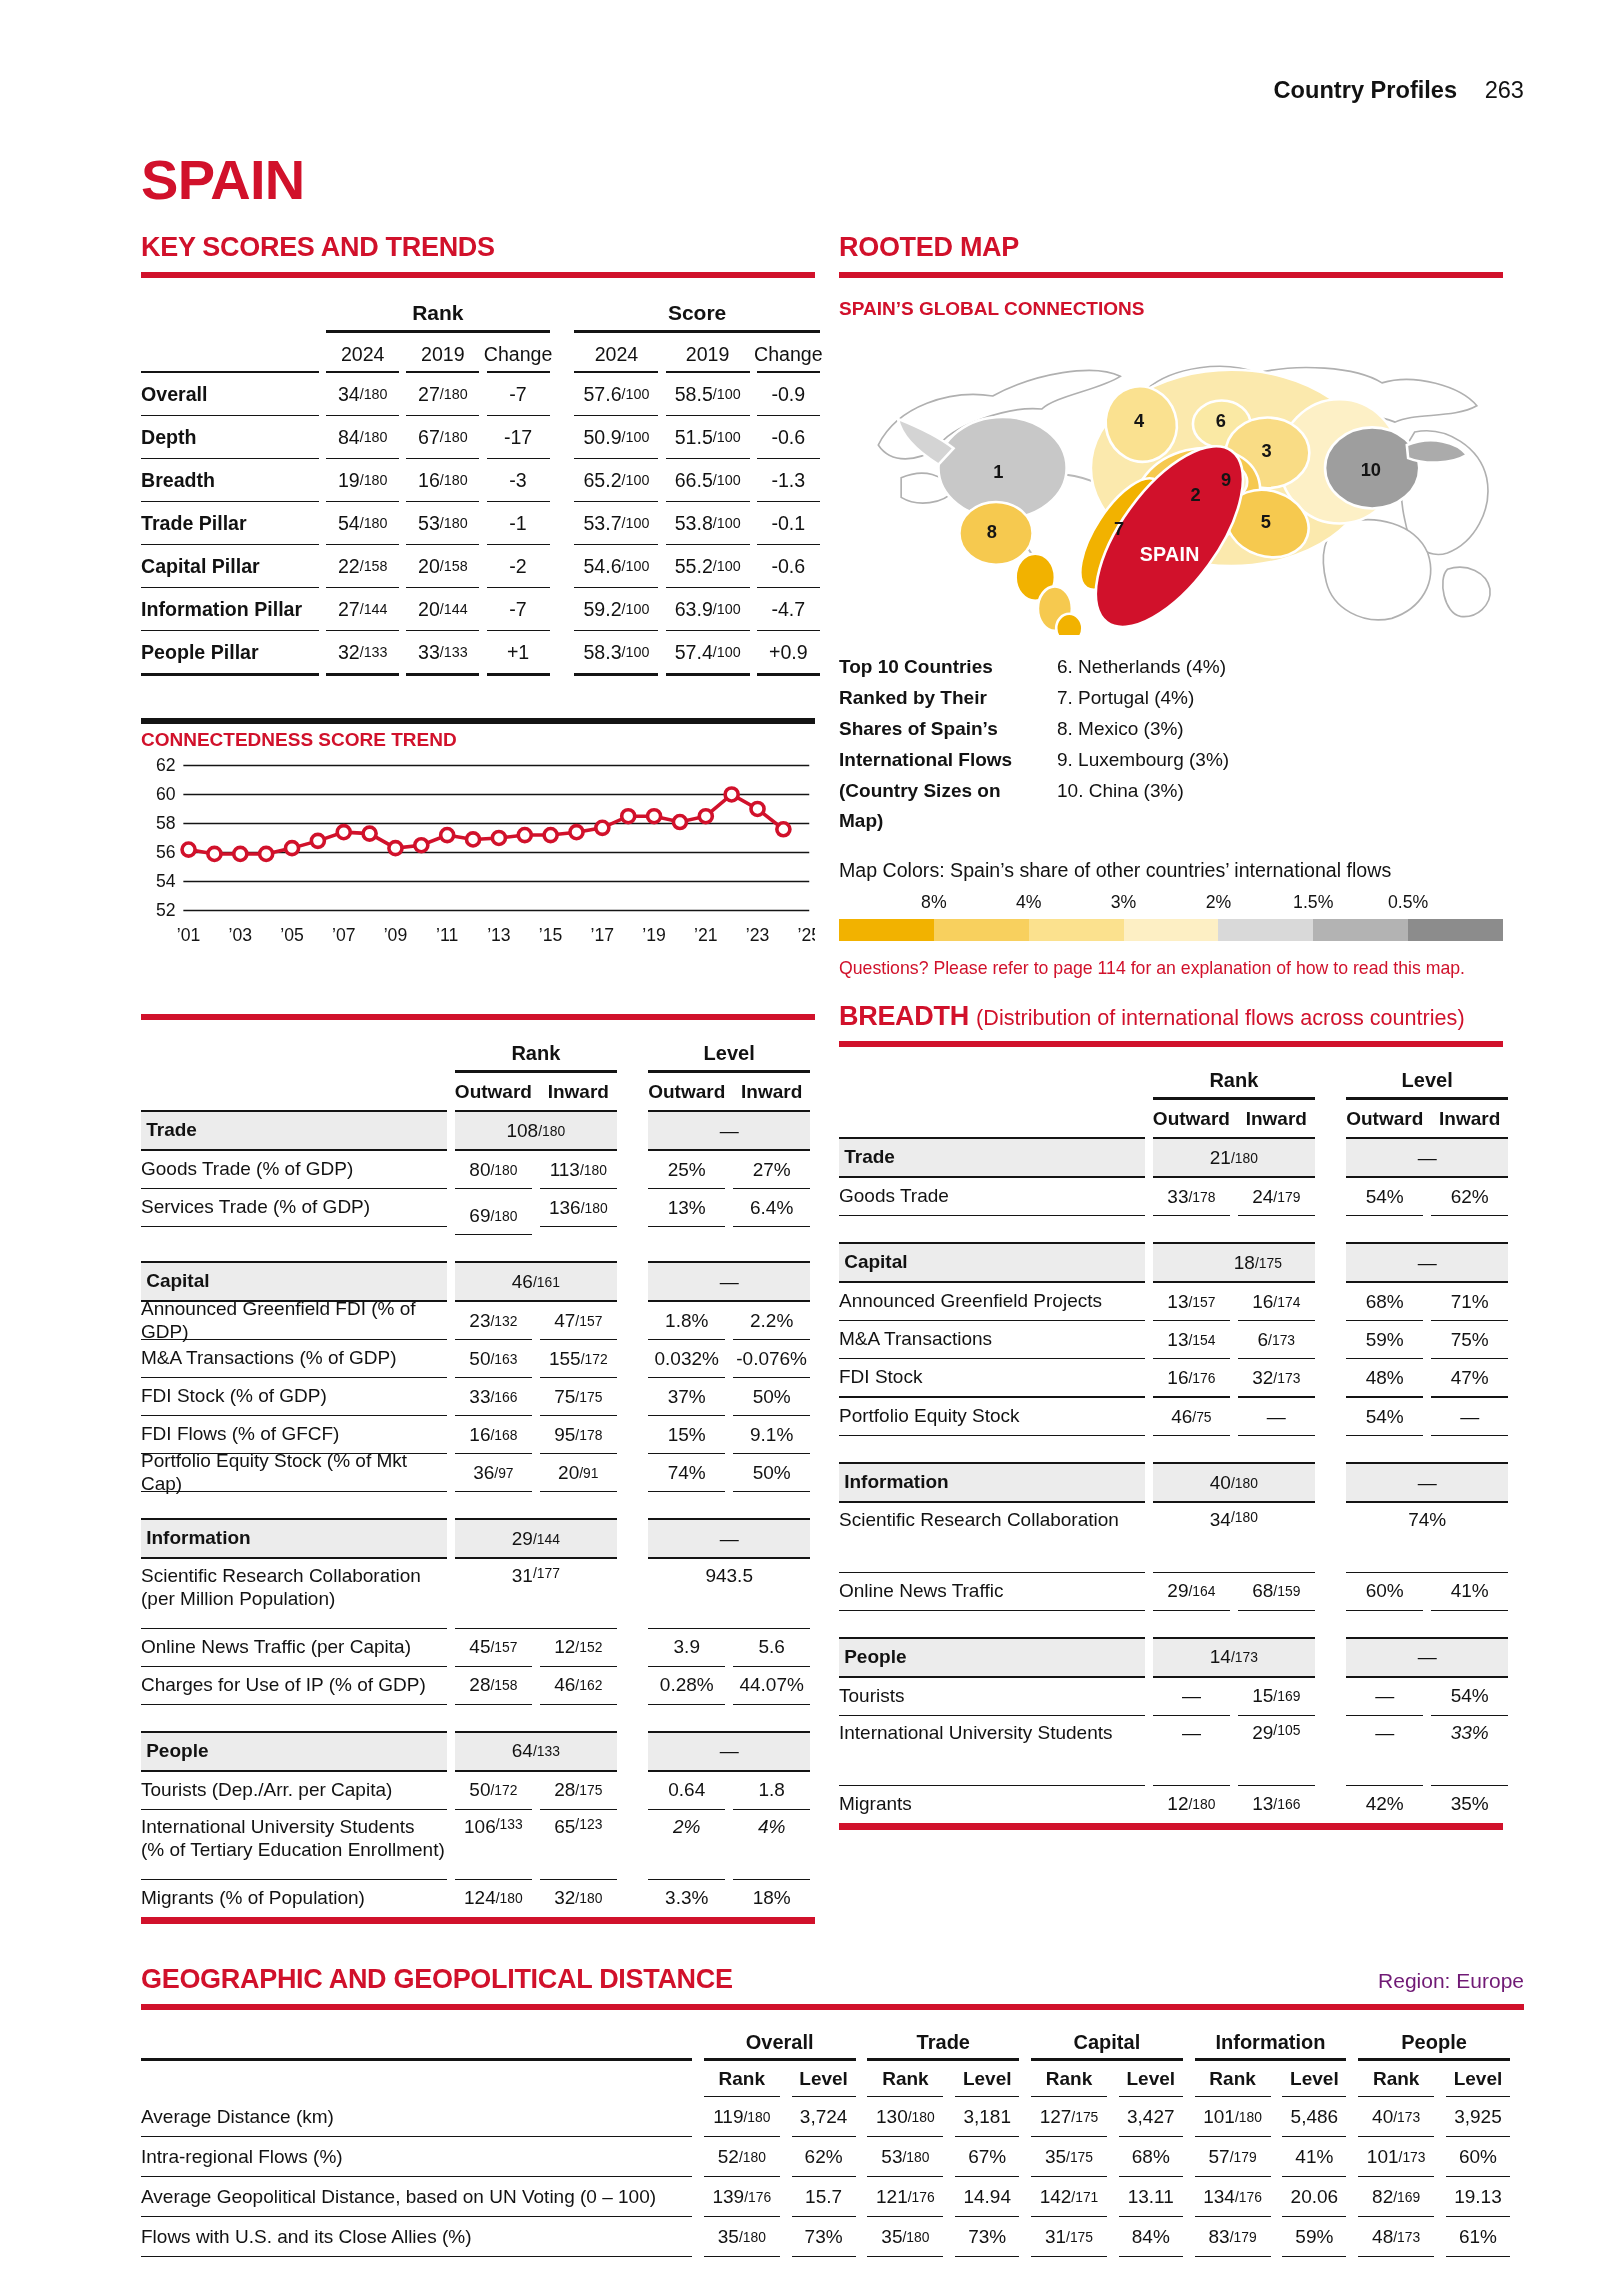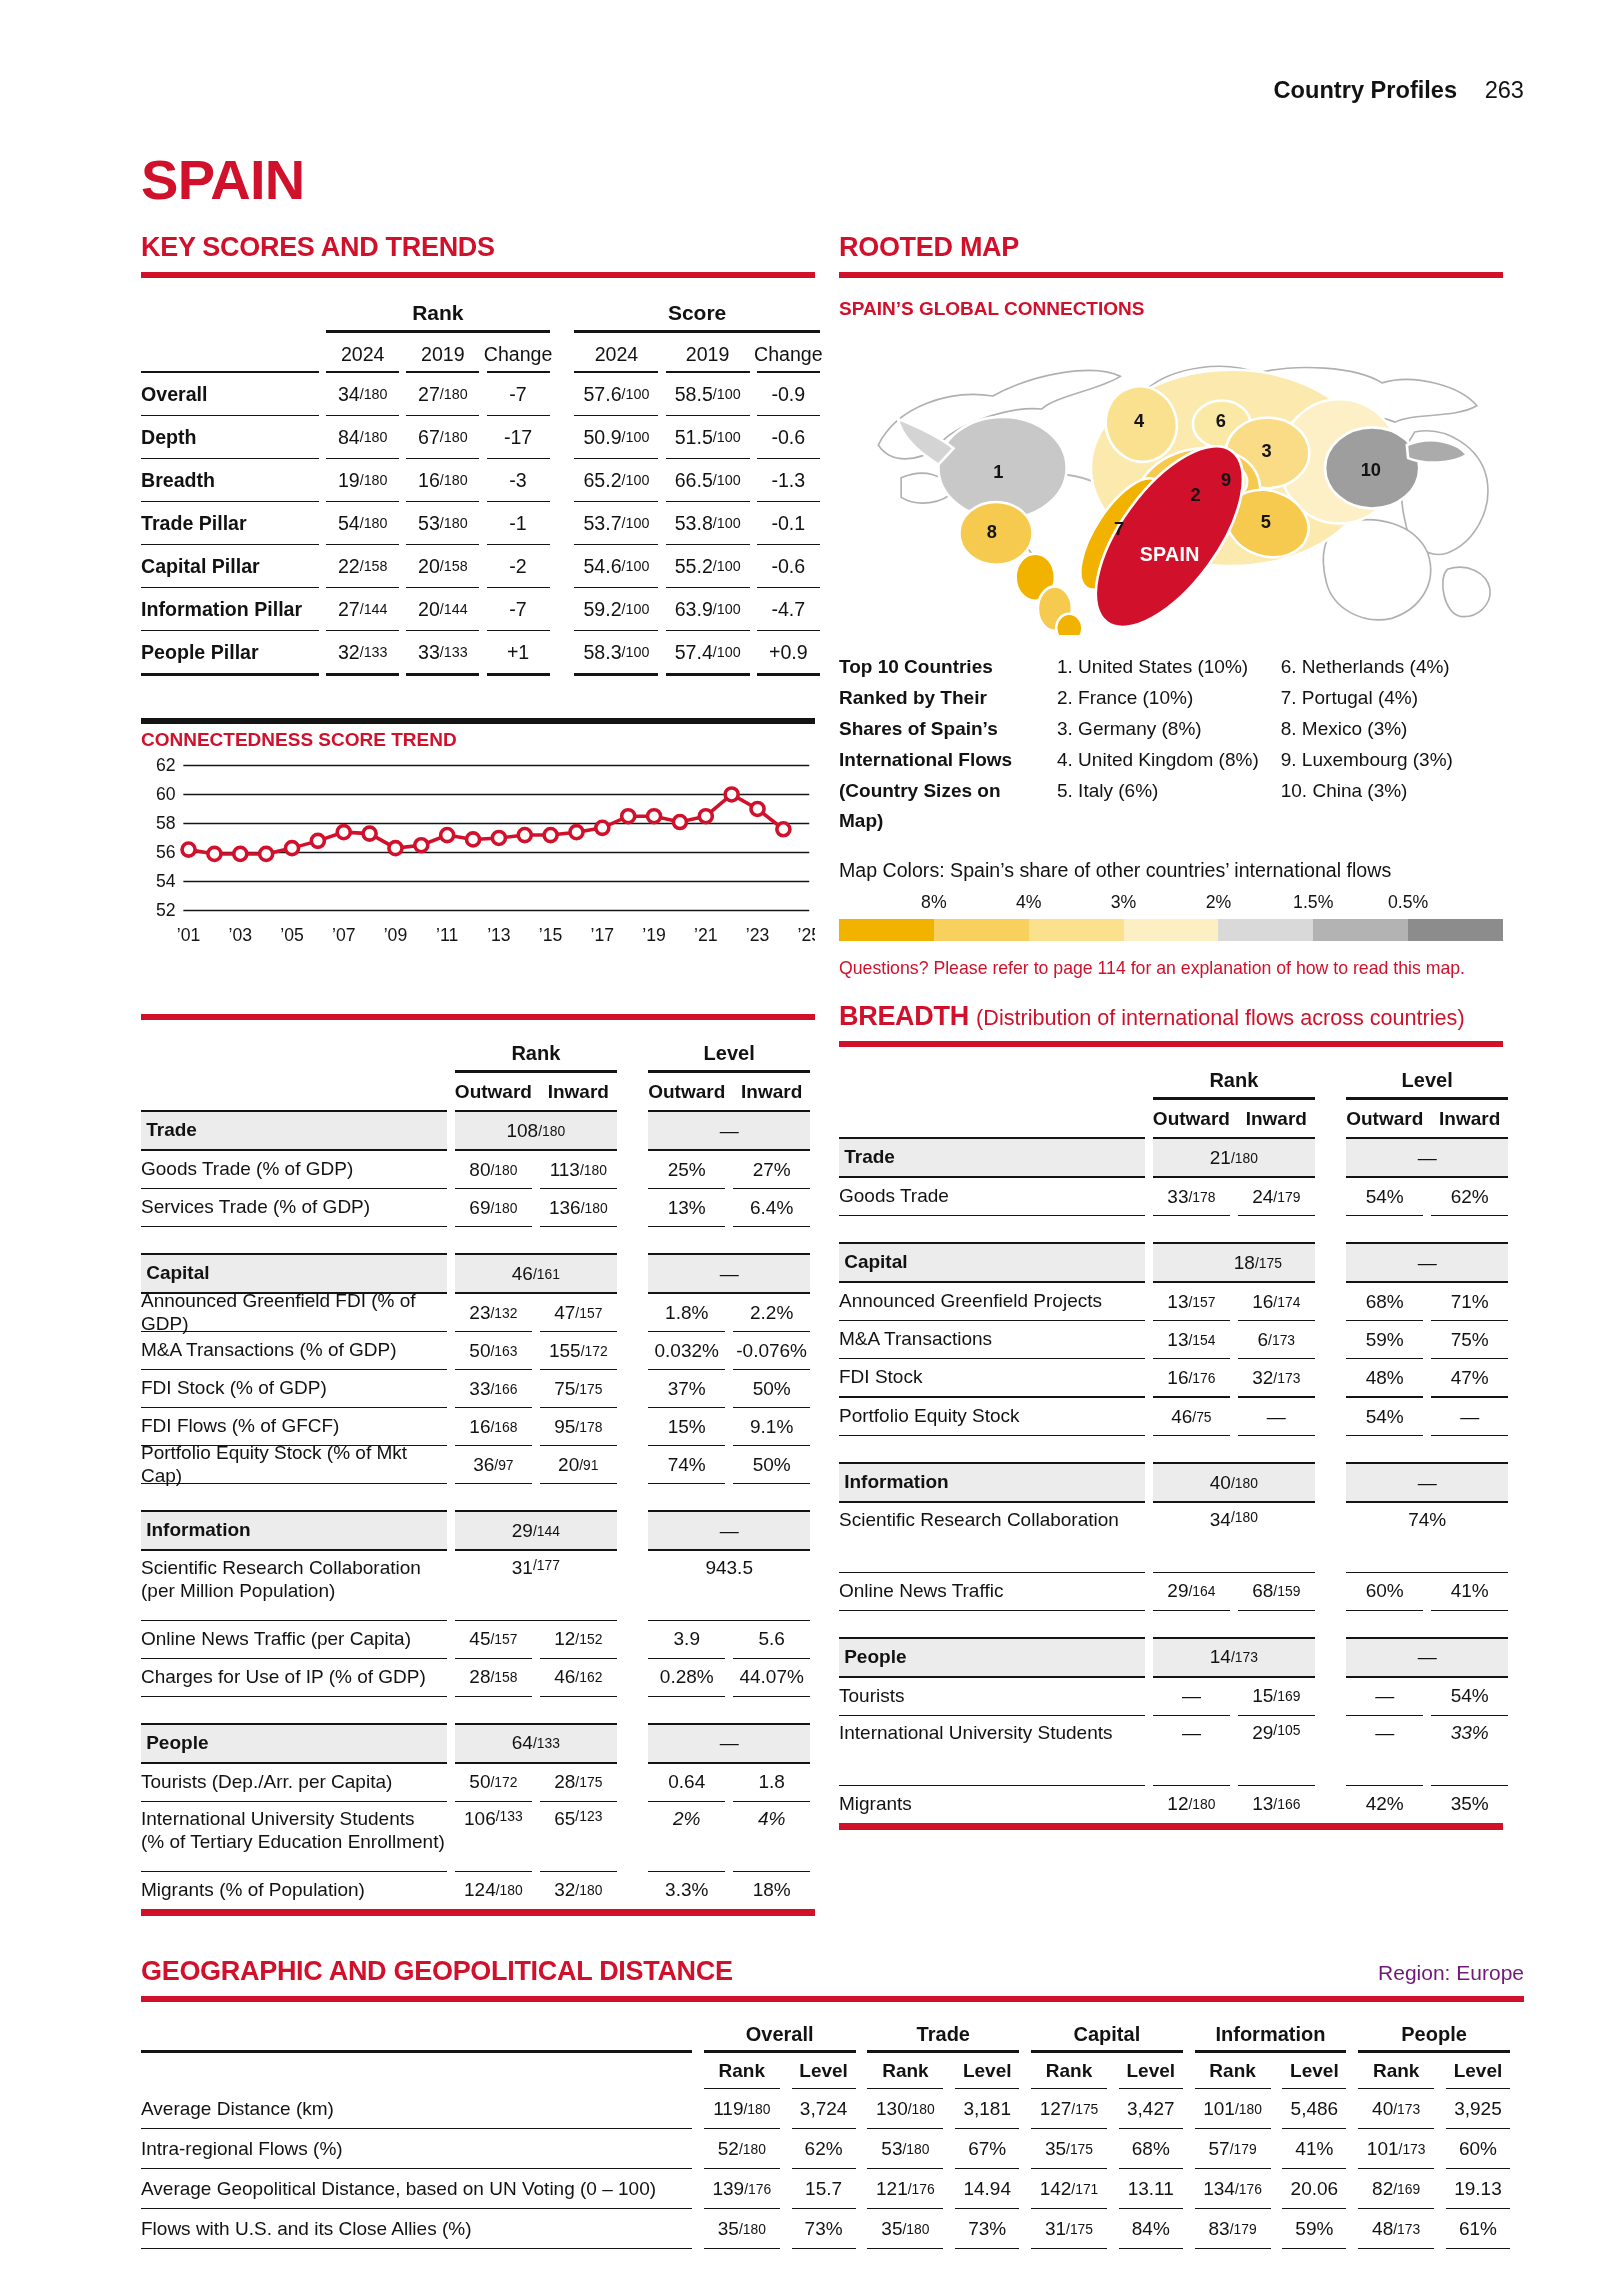--- a/index.html
+++ b/index.html
@@ -346,25 +346,20 @@
         <div class="maplabel" style="left:80.1%;top:46.4%">10</div>
         <div class="maplabel spain" style="left:49.8%;top:73.4%">SPAIN</div>
       </div>
 
       <div class="top10">
         <div class="t">Top 10 Countries
 Ranked by Their
 Shares of Spain’s
 International Flows
 (Country Sizes on Map)</div>
-        <div class="col" id="top10-col1">1. United States (10%)
-2. France (10%)
-3. Germany (8%)
-4. United Kingdom (8%)
-5. Italy (6%)</div>
         <div class="col" id="top10-col2">6. Netherlands (4%)
 7. Portugal (4%)
 8. Mexico (3%)
 9. Luxembourg (3%)
 10. China (3%)</div>
       </div>
 
       <div class="mapcolors">Map Colors: Spain’s share of other countries’ international flows</div>
       <div class="scale" id="color-scale">
           <div class="sw" style="background: rgb(242, 178, 0);"></div>
@@ -404,21 +399,21 @@
             <span class="num">80</span>
             <span class="den">/180</span>
           </div>
           <div class="c h-item ib" style="grid-column: 3;">
             <span class="num">113</span>
             <span class="den">/180</span>
           </div>
           <div class="c h-item ib" style="grid-column: 5;">25%</div>
           <div class="c h-item ib" style="grid-column: 6;">27%</div>
           <div class="c lab h-item ib" style="grid-column: 1;">Services Trade (% of GDP)</div>
-          <div class="c h-item ib" style="grid-column: 2;">
+          <div class="c h-item ib" style="grid-column: 2; margin-top: 8px;">
             <span class="num">69</span>
             <span class="den">/180</span>
           </div>
           <div class="c h-item ib" style="grid-column: 3;">
             <span class="num">136</span>
             <span class="den">/180</span>
           </div>
           <div class="c h-item ib" style="grid-column: 5;">13%</div>
           <div class="c h-item ib" style="grid-column: 6;">6.4%</div>
           <div class="c h-gap" style="grid-column: 1 / -1;"></div>

